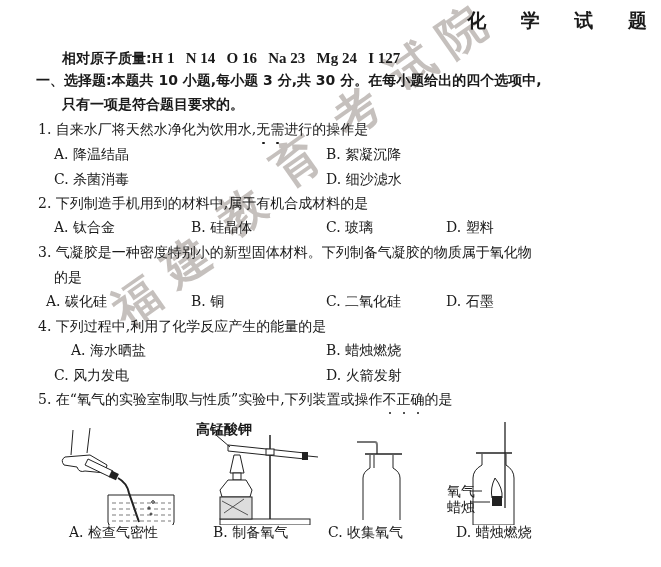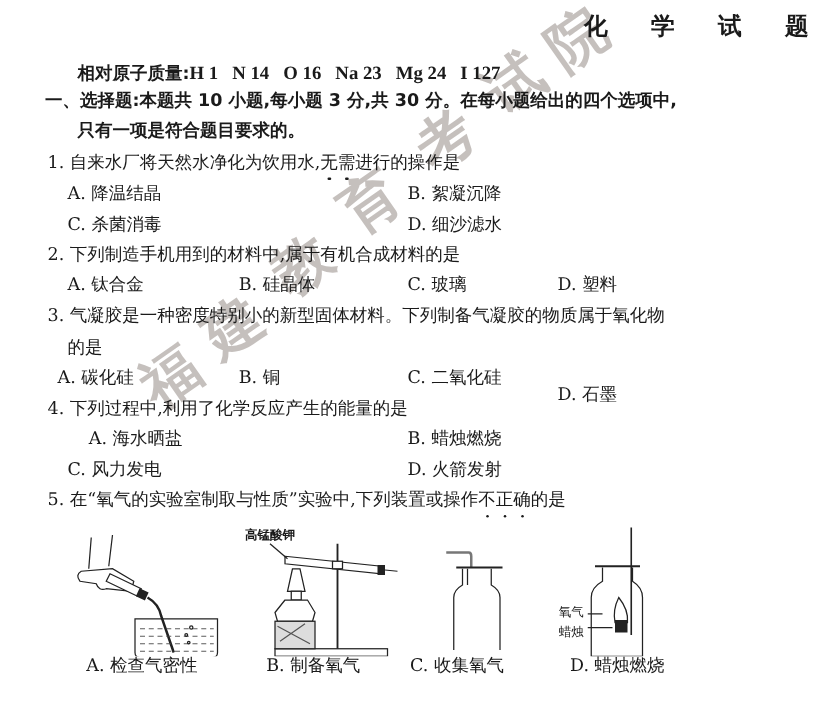--- a/index.html
+++ b/index.html
@@ -22,21 +22,21 @@
     content: ""; position: absolute; left: 50%; bottom: -5px;
     width: 2.5px; height: 2.5px; margin-left: -1px; border-radius: 50%; background: #1a1a1a;
   }
   .watermark {
     position: absolute; color: rgba(150,140,135,0.55);
     font-family: "DejaVu Serif", serif; font-weight: bold; font-size: 46px;
     transform-origin: left top; pointer-events: none;
   }
   .fig { position: absolute; }
   .cap { font-size: 14px; text-align: center; }
-  .lbl { font-size: 10px; font-family: "DejaVu Sans", sans-serif; }
+  .lbl { font-size: 14px; font-family: "DejaVu Sans", sans-serif; }
 </style>
 </head>
 <body>
 
 <div class="watermark" style="left:100px;top:290px;transform:rotate(-35deg);">福</div>
 <div class="watermark" style="left:150px;top:250px;transform:rotate(-35deg);">建</div>
 <div class="watermark" style="left:205px;top:200px;transform:rotate(-35deg);">教</div>
 <div class="watermark" style="left:260px;top:150px;transform:rotate(-35deg);">育</div>
 <div class="watermark" style="left:320px;top:100px;transform:rotate(-35deg);">考</div>
 <div class="watermark" style="left:375px;top:55px;transform:rotate(-35deg);">试</div>
@@ -70,21 +70,21 @@
 <div class="abs opt" style="left:446px;top:219px;">D. 塑料</div>
 
 <div class="abs q" style="left:38px;top:244px;">
   <span>3.</span>
   <span>气凝胶是一种密度特别小的新型固体材料。下列制备气凝胶的物质属于氧化物</span>
 </div>
 <div class="abs q" style="left:54px;top:269px;">的是</div>
 <div class="abs opt" style="left:46px;top:293px;">A. 碳化硅</div>
 <div class="abs opt" style="left:191px;top:293px;">B. 铜</div>
 <div class="abs opt" style="left:326px;top:293px;">C. 二氧化硅</div>
-<div class="abs opt" style="left:446px;top:307px;">D. 石墨</div>
+<div class="abs opt" style="left:446px;top:293px;">D. 石墨</div>
 
 <div class="abs q" style="left:38px;top:318px;">
   <span>4.</span>
   <span>下列过程中,利用了化学反应产生的能量的是</span>
 </div>
 <div class="abs opt" style="left:54px;top:342px;margin-left:17px;">A. 海水晒盐</div>
 <div class="abs opt" style="left:326px;top:342px;">B. 蜡烛燃烧</div>
 <div class="abs opt" style="left:54px;top:367px;">C. 风力发电</div>
 <div class="abs opt" style="left:326px;top:367px;">D. 火箭发射</div>
 

